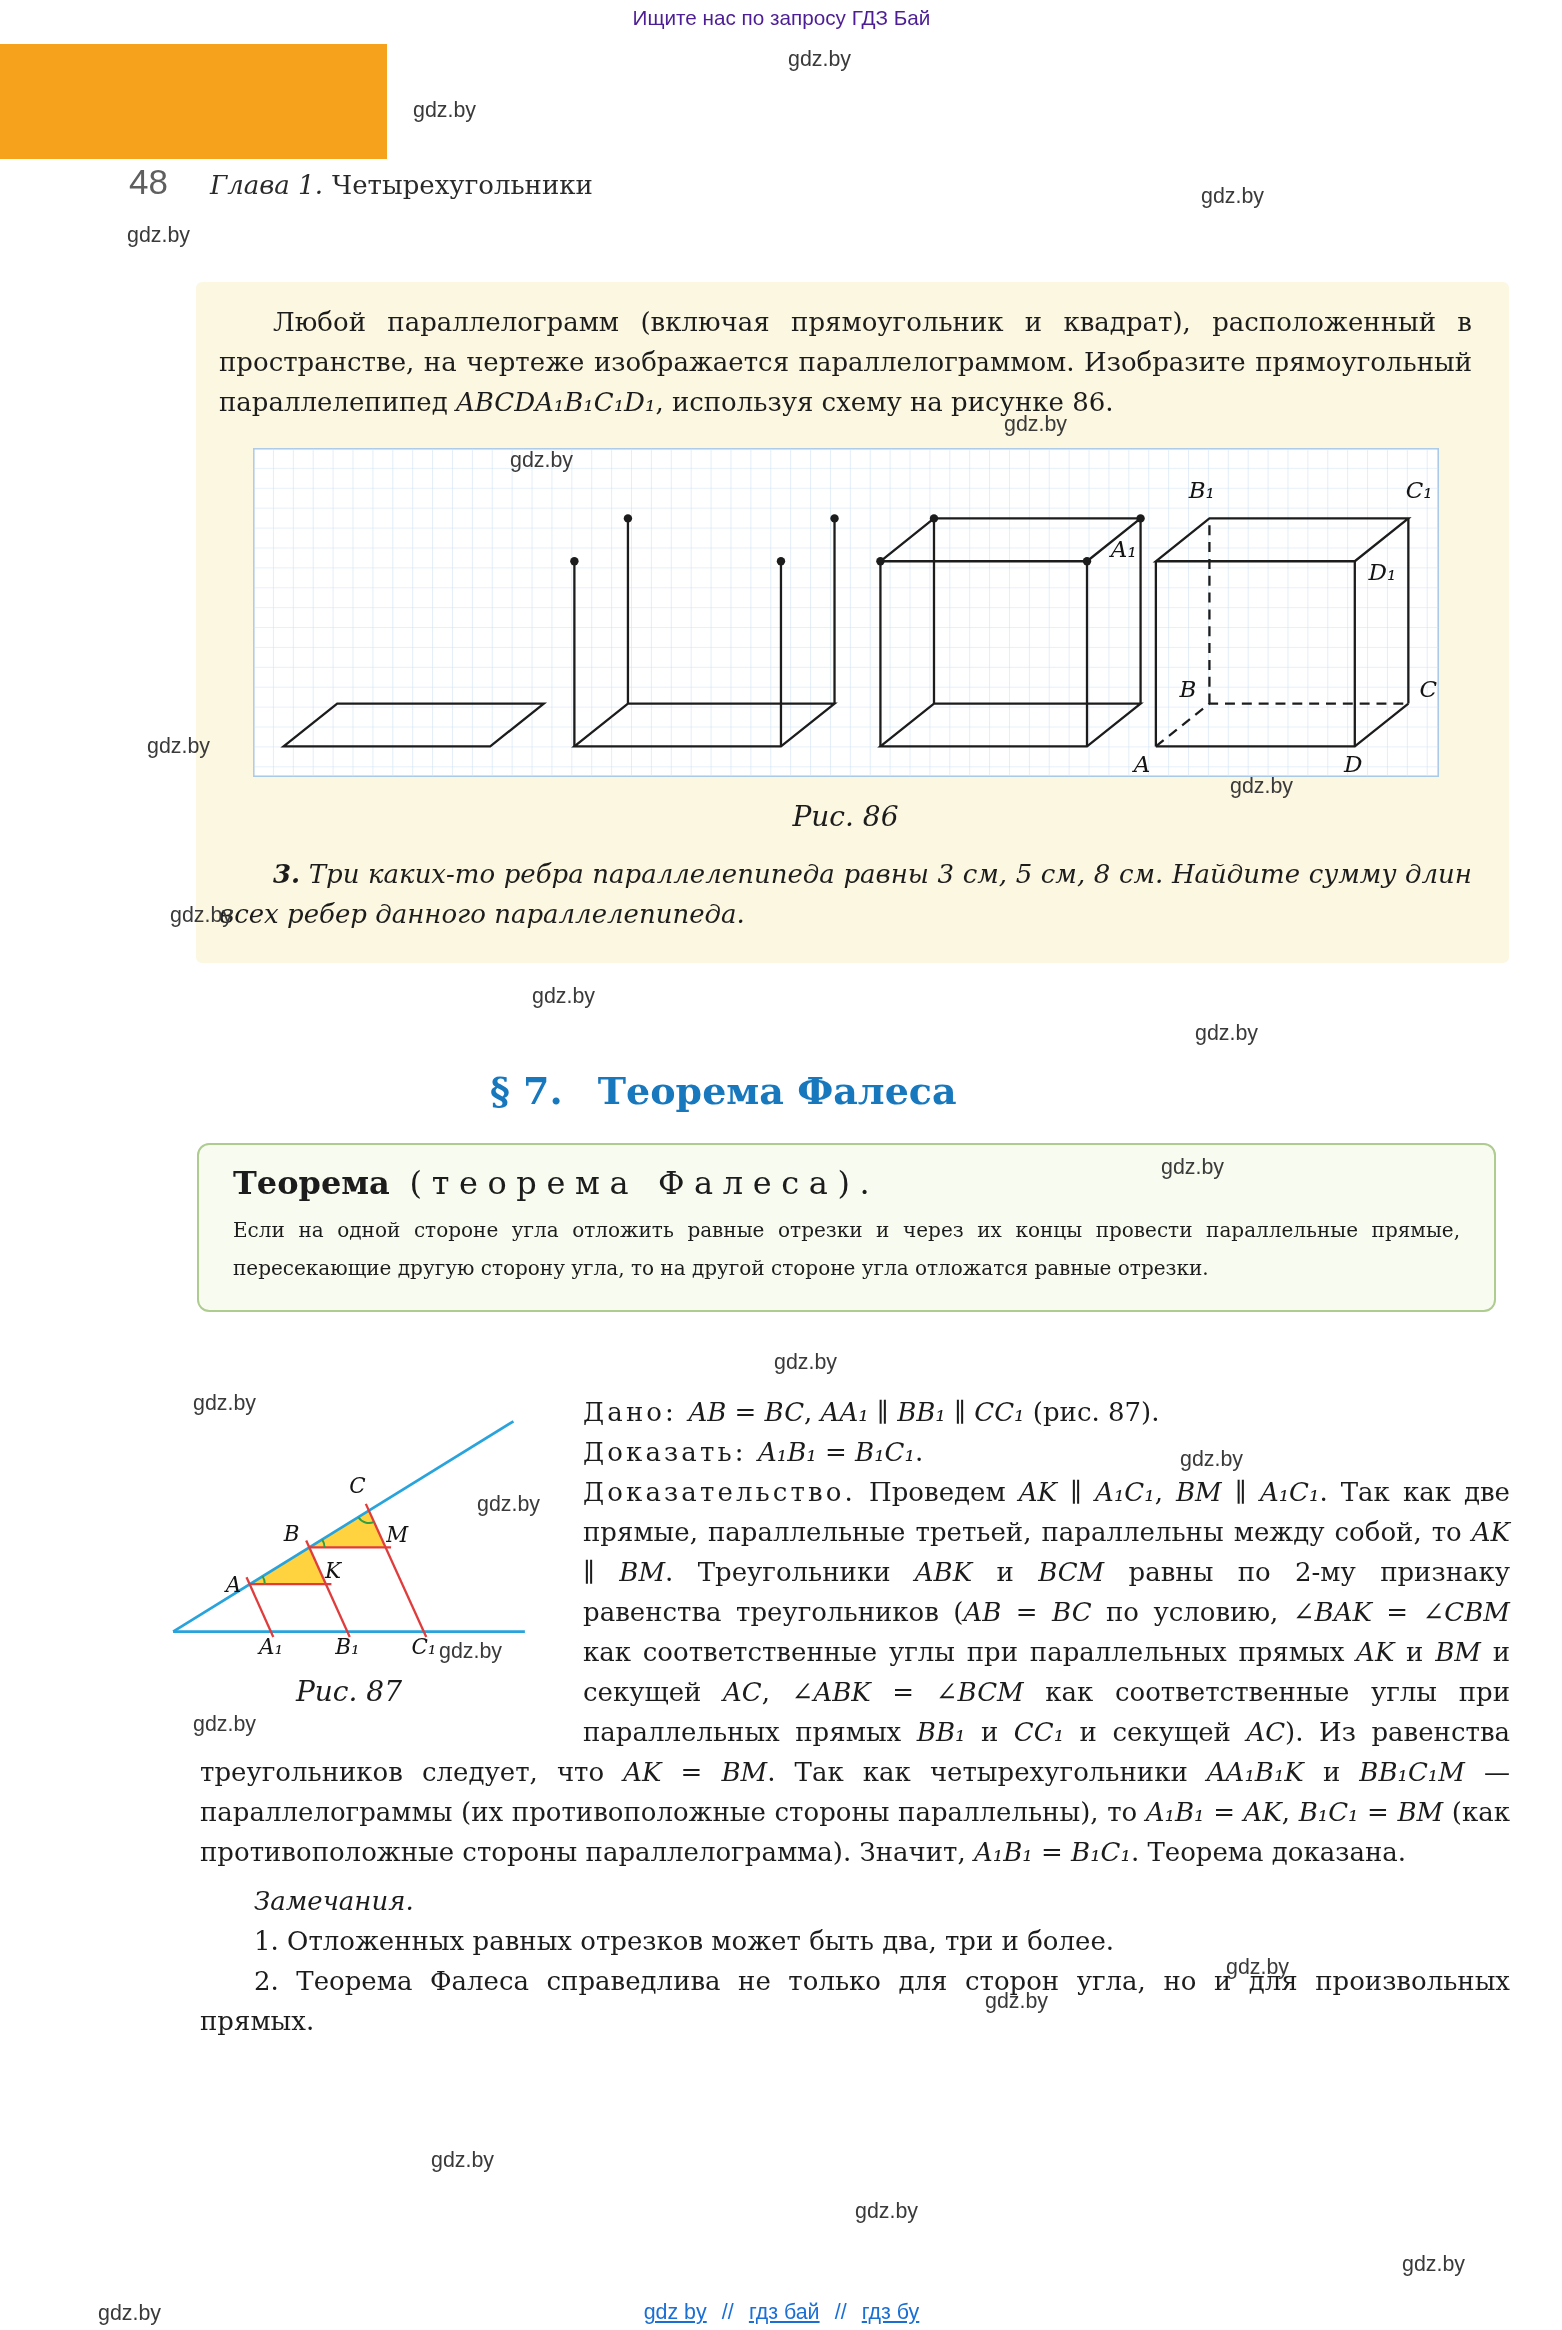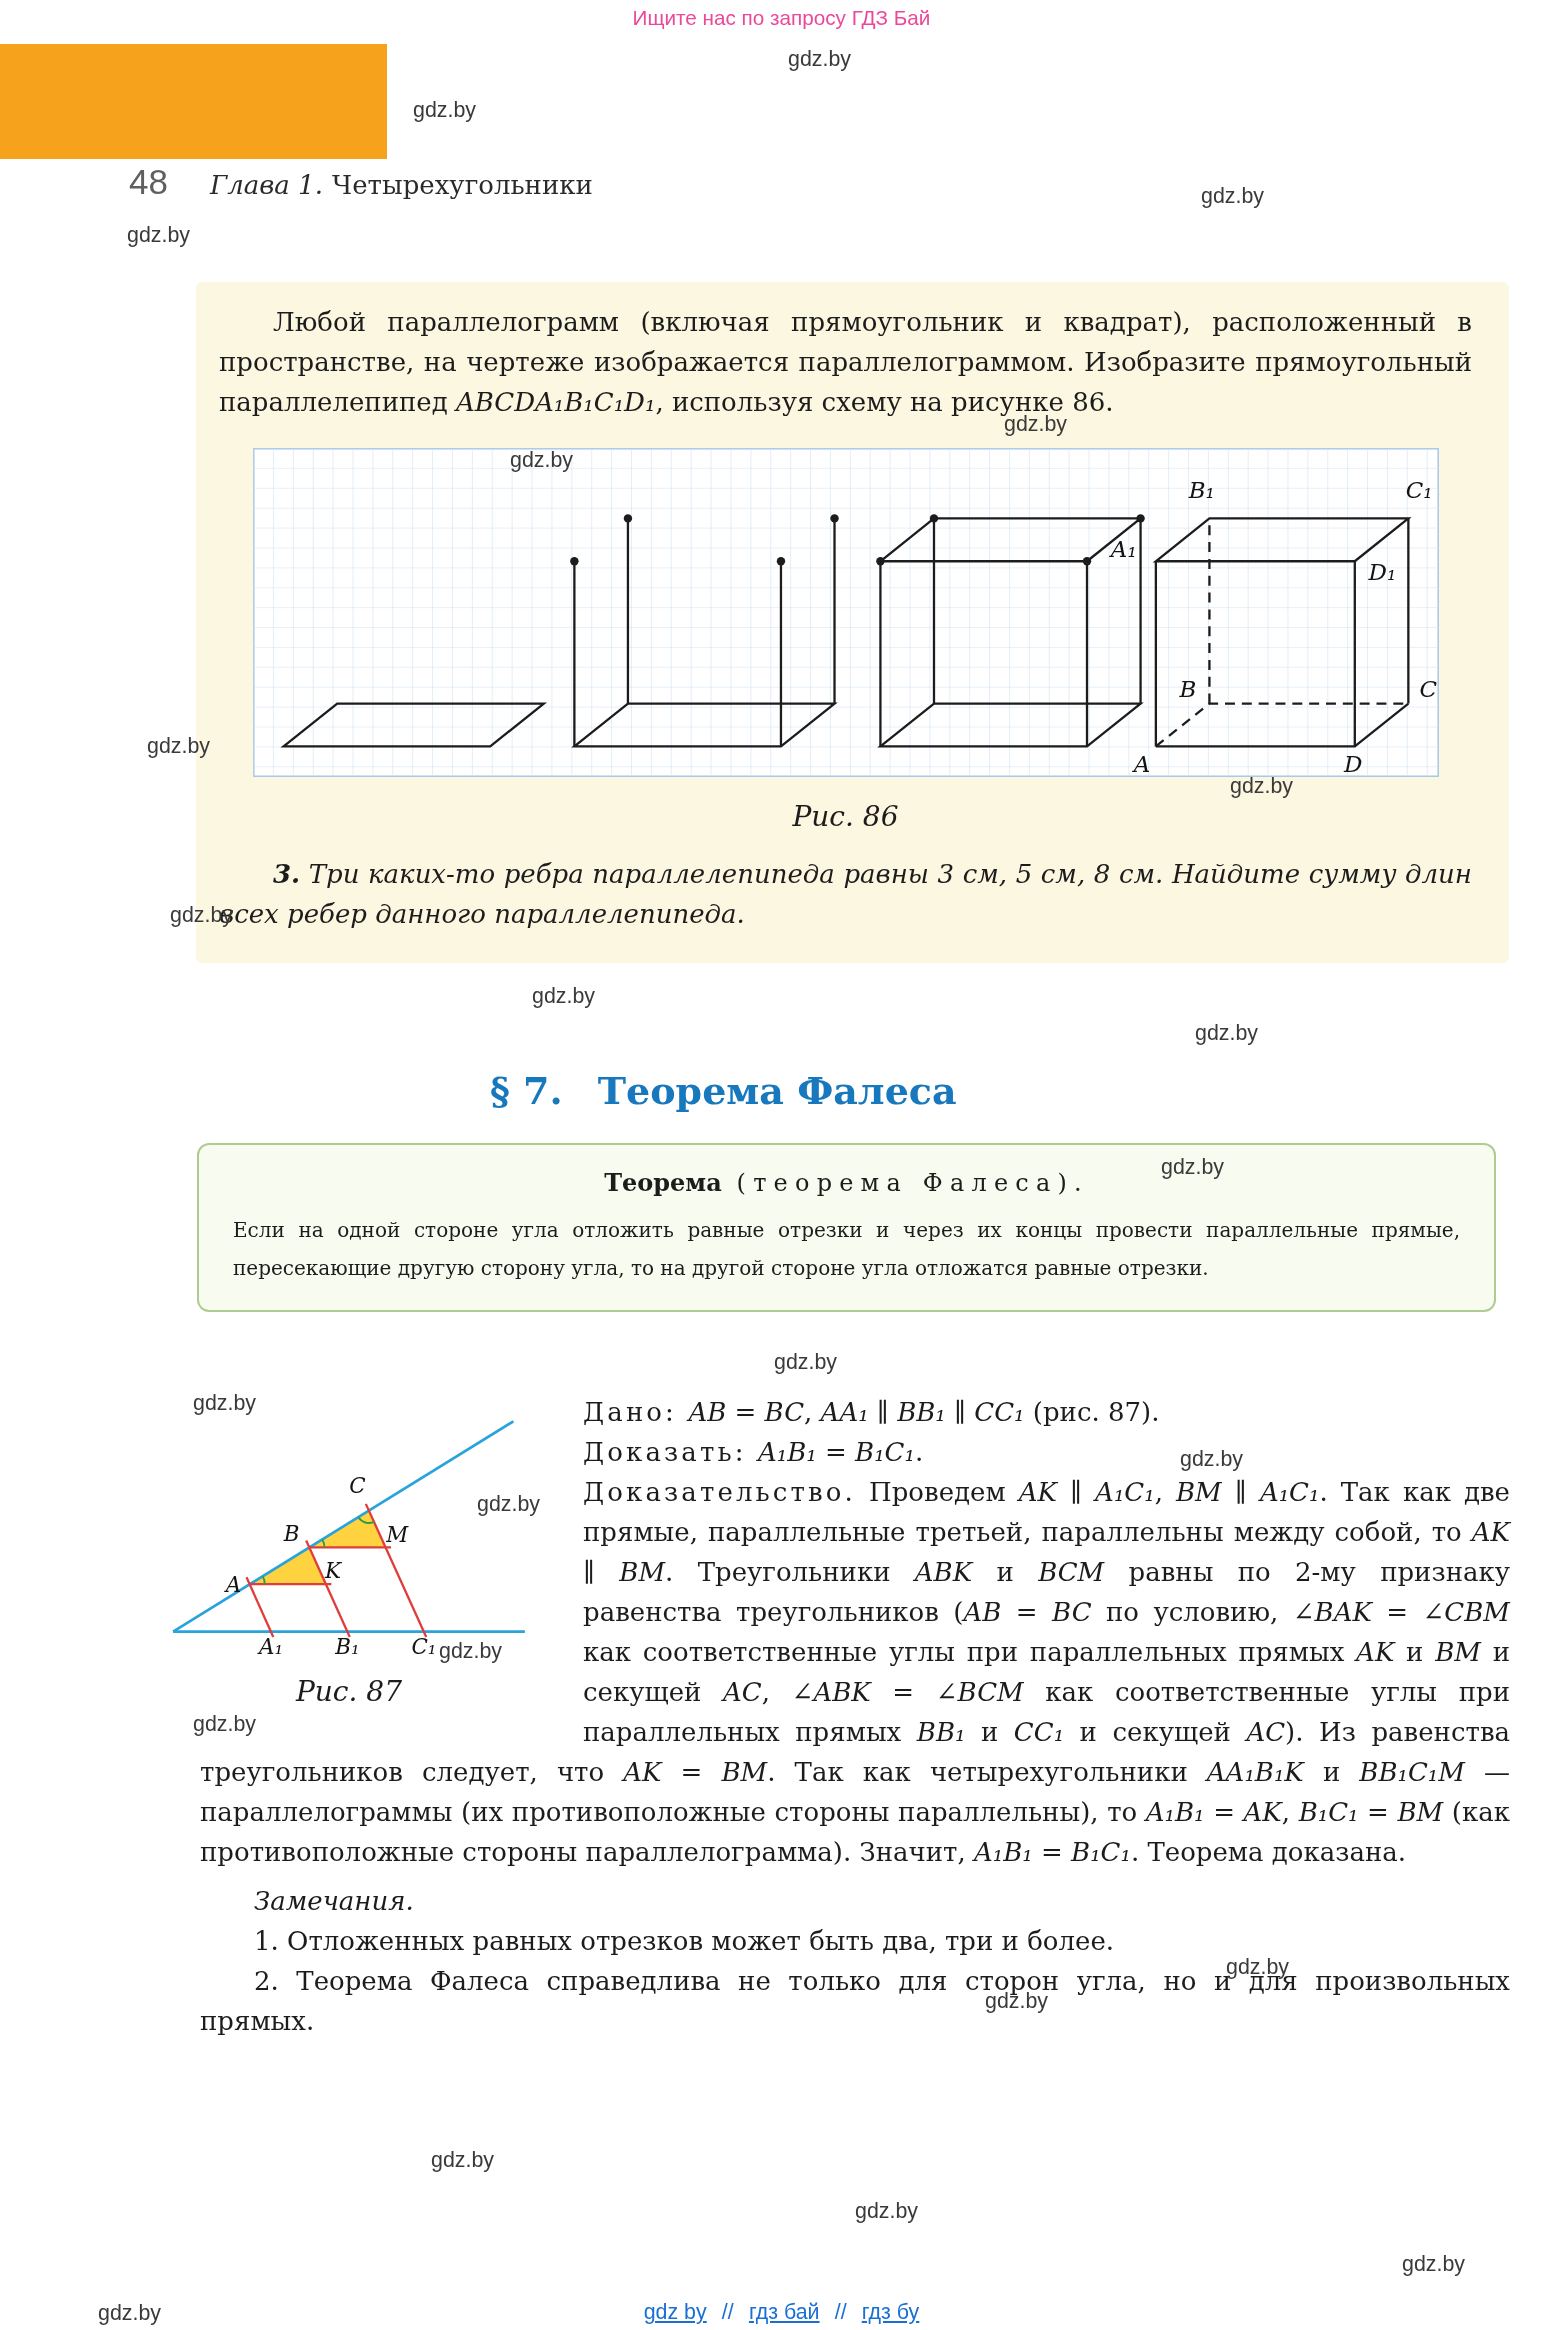--- a/index.html
+++ b/index.html
@@ -5,21 +5,21 @@
   html,body{margin:0;padding:0;background:#ffffff;}
   body{width:1563px;height:2330px;position:relative;overflow:hidden;
        font-family:"DejaVu Serif","Liberation Serif",serif;color:#1c1c1c;}
 
   .i{font-style:italic;}
   .b{font-weight:bold;}
   .sp{letter-spacing:.3em;}
   .sp2{letter-spacing:.12em;}
 
   .promo{position:absolute;top:6.1px;left:0;width:100%;text-align:center;
-         font-family:"Liberation Sans",sans-serif;font-size:20.7px;color:#ec4899;z-index:3;}
+         font-family:"Liberation Sans",sans-serif;font-size:20.7px;color:#4c1d95;z-index:3;}
 
   .orange-block{position:absolute;left:0;top:44px;width:387px;height:115px;background:#F6A21C;}
 
   .page-header{position:absolute;left:129px;top:162px;display:flex;align-items:baseline;gap:42px;}
   .page-num{font-family:"Liberation Sans",sans-serif;font-size:35px;color:#5f5f5f;}
   .chapter{font-size:26px;color:#2a2a2a;}
   .chapter .rest{margin-left:9.2px;}
 
   .watermark{position:absolute;font-family:"Liberation Sans",sans-serif;font-size:21.4px;
              color:#3a3a3a;z-index:6;white-space:nowrap;}
@@ -35,21 +35,21 @@
   .fig-caption{text-align:center;font-style:italic;font-size:28px;margin-top:20px;}
   .figlabel text{text-anchor:middle;font:italic 30px "DejaVu Serif",serif;}
   .figlabel87 text{text-anchor:middle;font:italic 28px "DejaVu Serif",serif;}
 
   .section-title{position:absolute;left:490px;top:1068px;display:flex;gap:35px;
                  font-size:38px;font-weight:bold;color:#1878BE;}
 
   .theorem-box{position:absolute;left:197px;top:1143px;width:1299px;box-sizing:border-box;
                background:#F8FBEF;border:2.3px solid #AECB90;border-radius:12.2px;
                padding:18.4px 34px 23px 34px;}
-  .th-head{margin:0 0 7.7px 0;font-size:24px;line-height:40px;text-align:center;}
+  .th-head{margin:0 0 7.7px 0;font-size:32px;line-height:40px;}
   .th-body{margin:0;font-size:20px;line-height:38px;text-align:justify;font-weight:normal;}
 
   .proof{position:absolute;left:200px;top:1392px;width:1310px;}
   .fig87-wrap{float:left;width:383px;height:353px;}
   .fig87-wrap svg{display:block;margin:13.8px 0 0 -31px;}
   .f87cap{width:360px;margin-left:-31px;margin-top:9.2px;}
   .nojust{text-align:left;}
 
   .remarks{clear:both;margin-top:9.2px;}
 

